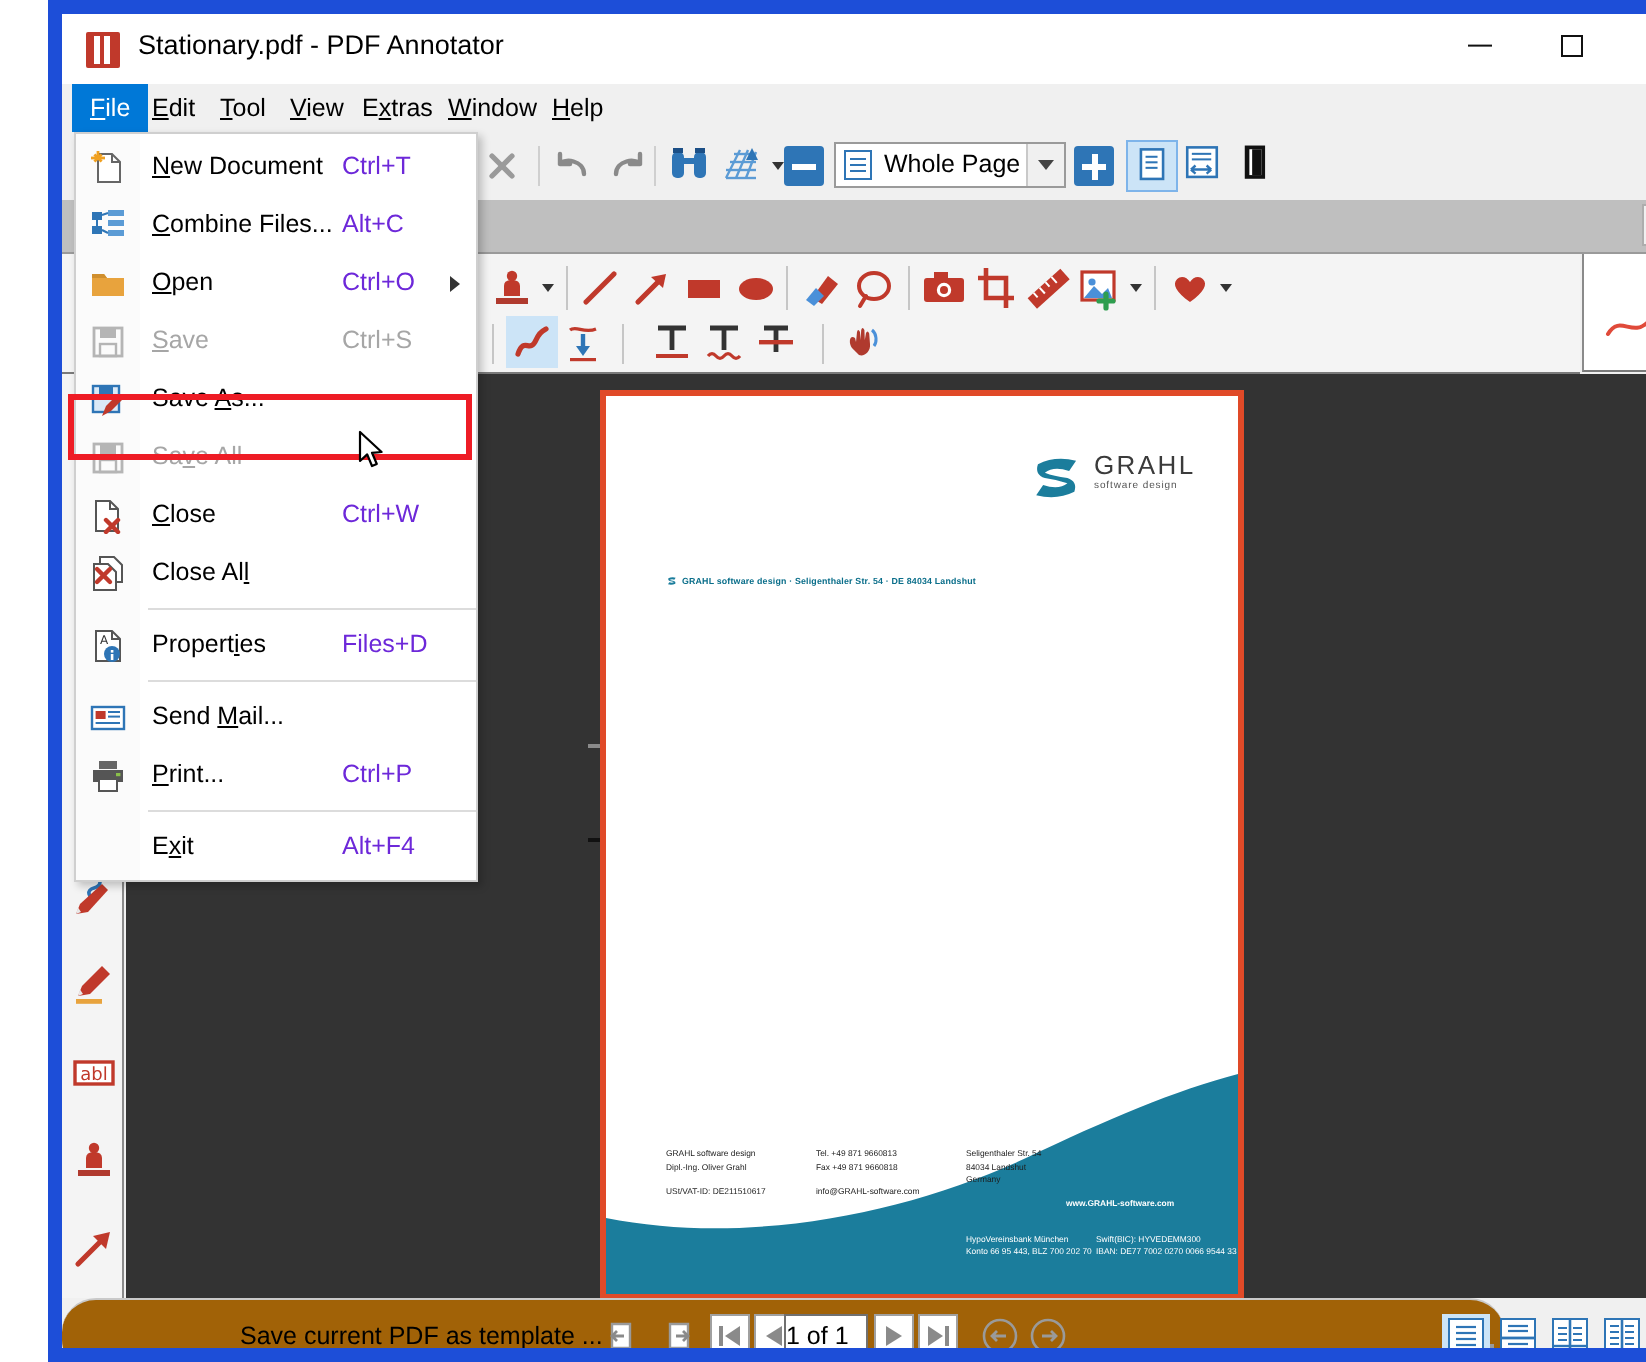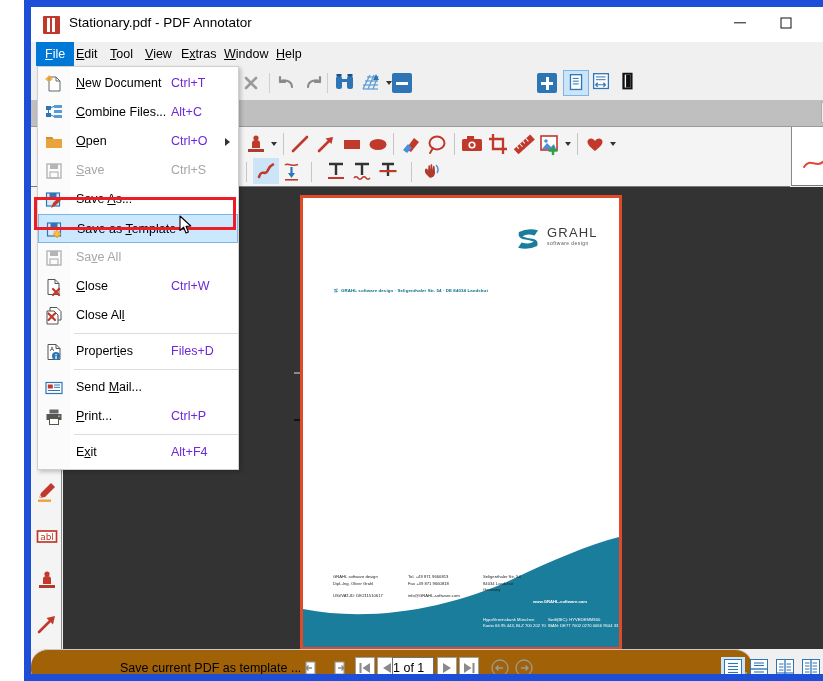--- a/index.html
+++ b/index.html
@@ -229,20 +229,29 @@
           <line x1="15" y1="19" x2="20" y2="6"></line>
         </g>
         <path d="M18 4 L21 10 L15 10 Z" fill="#2e75b6"></path>
       </svg>
     </div>
     <div class="caret" style="left:355px;top:15px"></div>
     <div class="tsep" style="left:377px"></div>
   </div>
 
   <div class="zoomminus"></div>
+  <div class="zoombox">
+    <div class="pgicon">
+        <i style="top:3px"></i>
+        <i style="top:6px"></i>
+        <i style="top:9px"></i>
+      </div>
+    <div class="zoomtext">Whole Page</div>
+    <div class="zoomdd"></div>
+  </div>
   <div class="zoomplus"></div>
 
   <div class="tbtn sel" style="left:532px;top:63px">
     <svg width="24" height="24" viewBox="0 0 26 26" style="margin:0">
       <rect x="7" y="4" width="12" height="16" fill="#fff" stroke="#2e75b6" stroke-width="1.4"></rect>
       <g stroke="#2e75b6" stroke-width="1.1">
           <line x1="9.5" y1="8" x2="16" y2="8"></line>
       <line x1="9.5" y1="11" x2="16" y2="11"></line>
           <line x1="9.5" y1="14" x2="16" y2="14"></line>
         </g>
@@ -692,37 +701,20 @@
         <svg width="18" height="18" viewBox="0 0 18 18">
           <rect x="1.5" y="2" width="13" height="13" fill="#dbe9f7" stroke="#2e75b6" stroke-width="1.2"></rect>
           <rect x="4.5" y="2" width="7" height="4.5" fill="#2e75b6"></rect>
           <path d="M6 17 L8 12 L14 6 L16.5 8.5 L10.5 14.5 Z" fill="#c0392b"></path>
           </svg>
       </span>
       <span class="lbl">Save <u>A</u>s...</span>
       <span class="acc"></span>
     </div>
 
-    <div class="mi hl">
-      <span class="micon">
-        <svg width="18" height="18" viewBox="0 0 18 18">
-          <rect x="1.5" y="2" width="13" height="13" fill="#dbe9f7" stroke="#2e75b6" stroke-width="1.2"></rect>
-          <rect x="4.5" y="2" width="7" height="4.5" fill="#2e75b6"></rect>
-          <g stroke="#f0a020" stroke-width="1.5">
-              <line x1="11" y1="9" x2="11" y2="17"></line>
-          <line x1="7" y1="13" x2="15" y2="13"></line>
-              <line x1="8.2" y1="10.2" x2="13.8" y2="15.8"></line>
-          <line x1="13.8" y1="10.2" x2="8.2" y2="15.8"></line>
-            </g>
-          <circle cx="11" cy="13" r="2" fill="#f5c242"></circle>
-          </svg>
-      </span>
-      <span class="lbl">Save as <u>T</u>emplate</span>
-      <span class="acc"></span>
-    </div>
 
     <div class="mi dis">
       <span class="micon">
         <svg width="18" height="18" viewBox="0 0 18 18">
           <rect x="2" y="2" width="14" height="14" fill="none" stroke="#b5b5b5" stroke-width="1.4"></rect>
           <rect x="5" y="2" width="8" height="5" fill="#b5b5b5"></rect>
           <rect x="5" y="10" width="8" height="6" fill="none" stroke="#b5b5b5" stroke-width="1.2"></rect>
           </svg>
       </span>
       <span class="lbl">Sa<u>v</u>e All</span>

